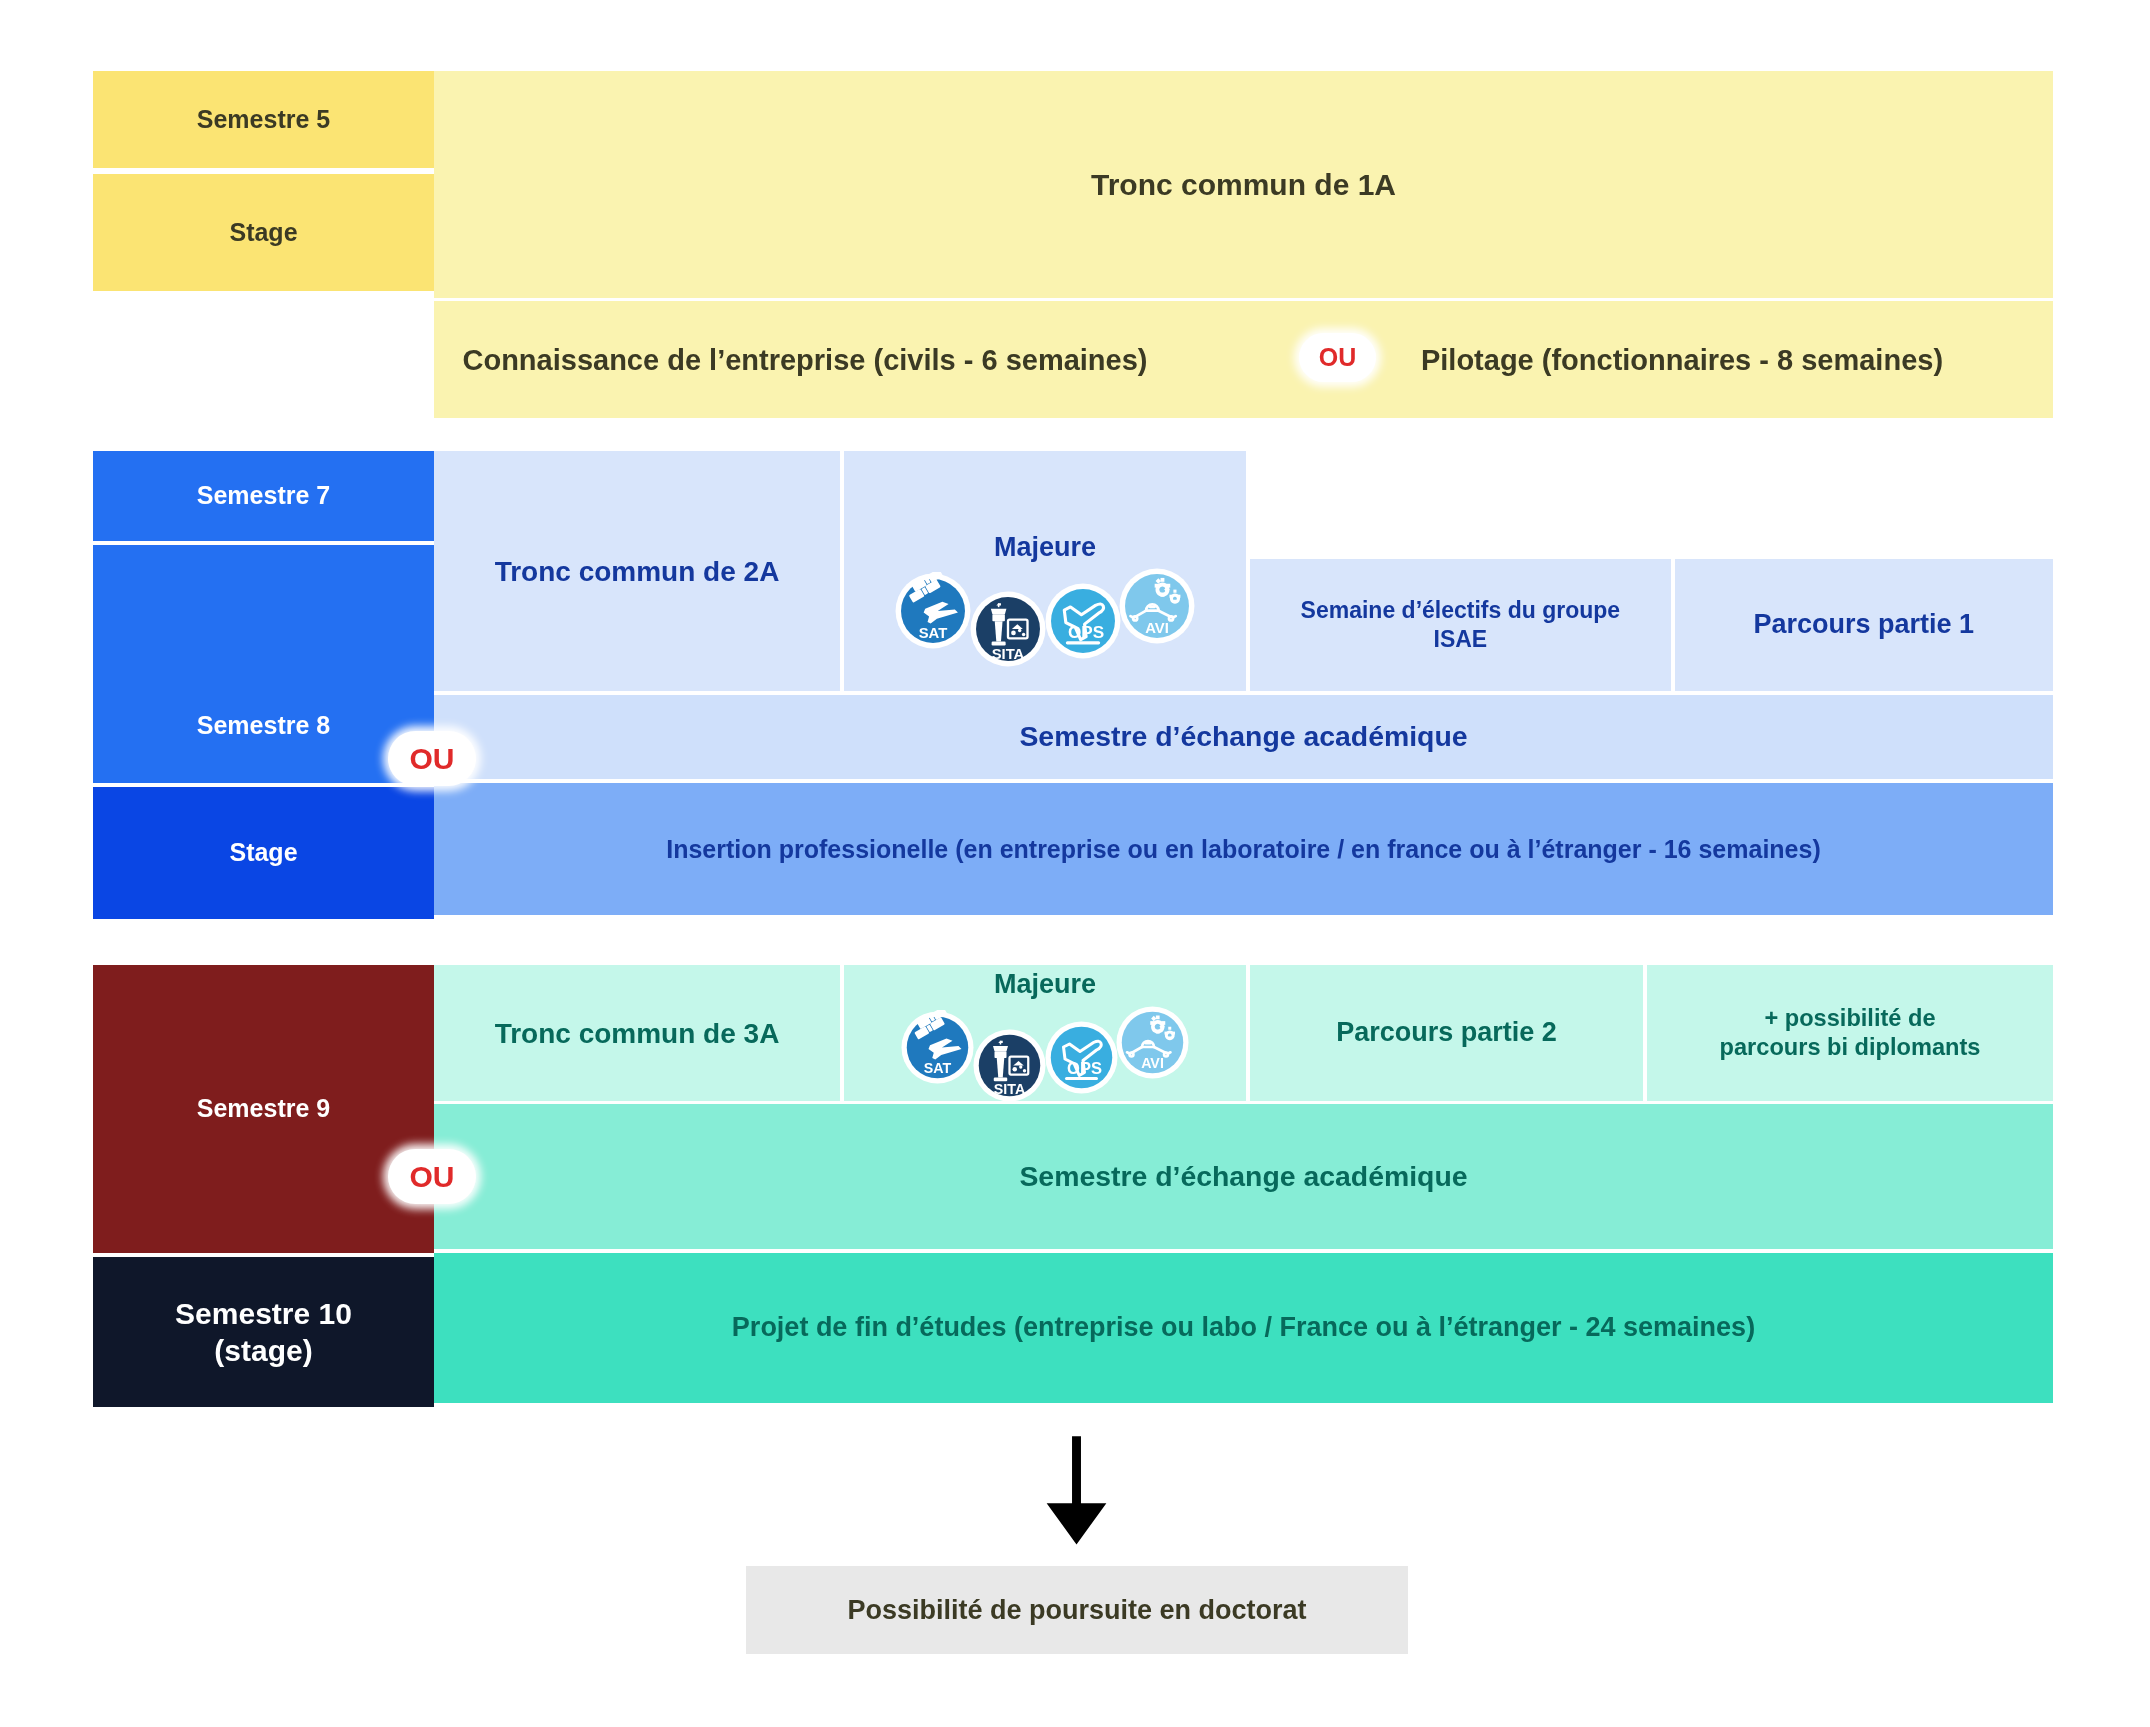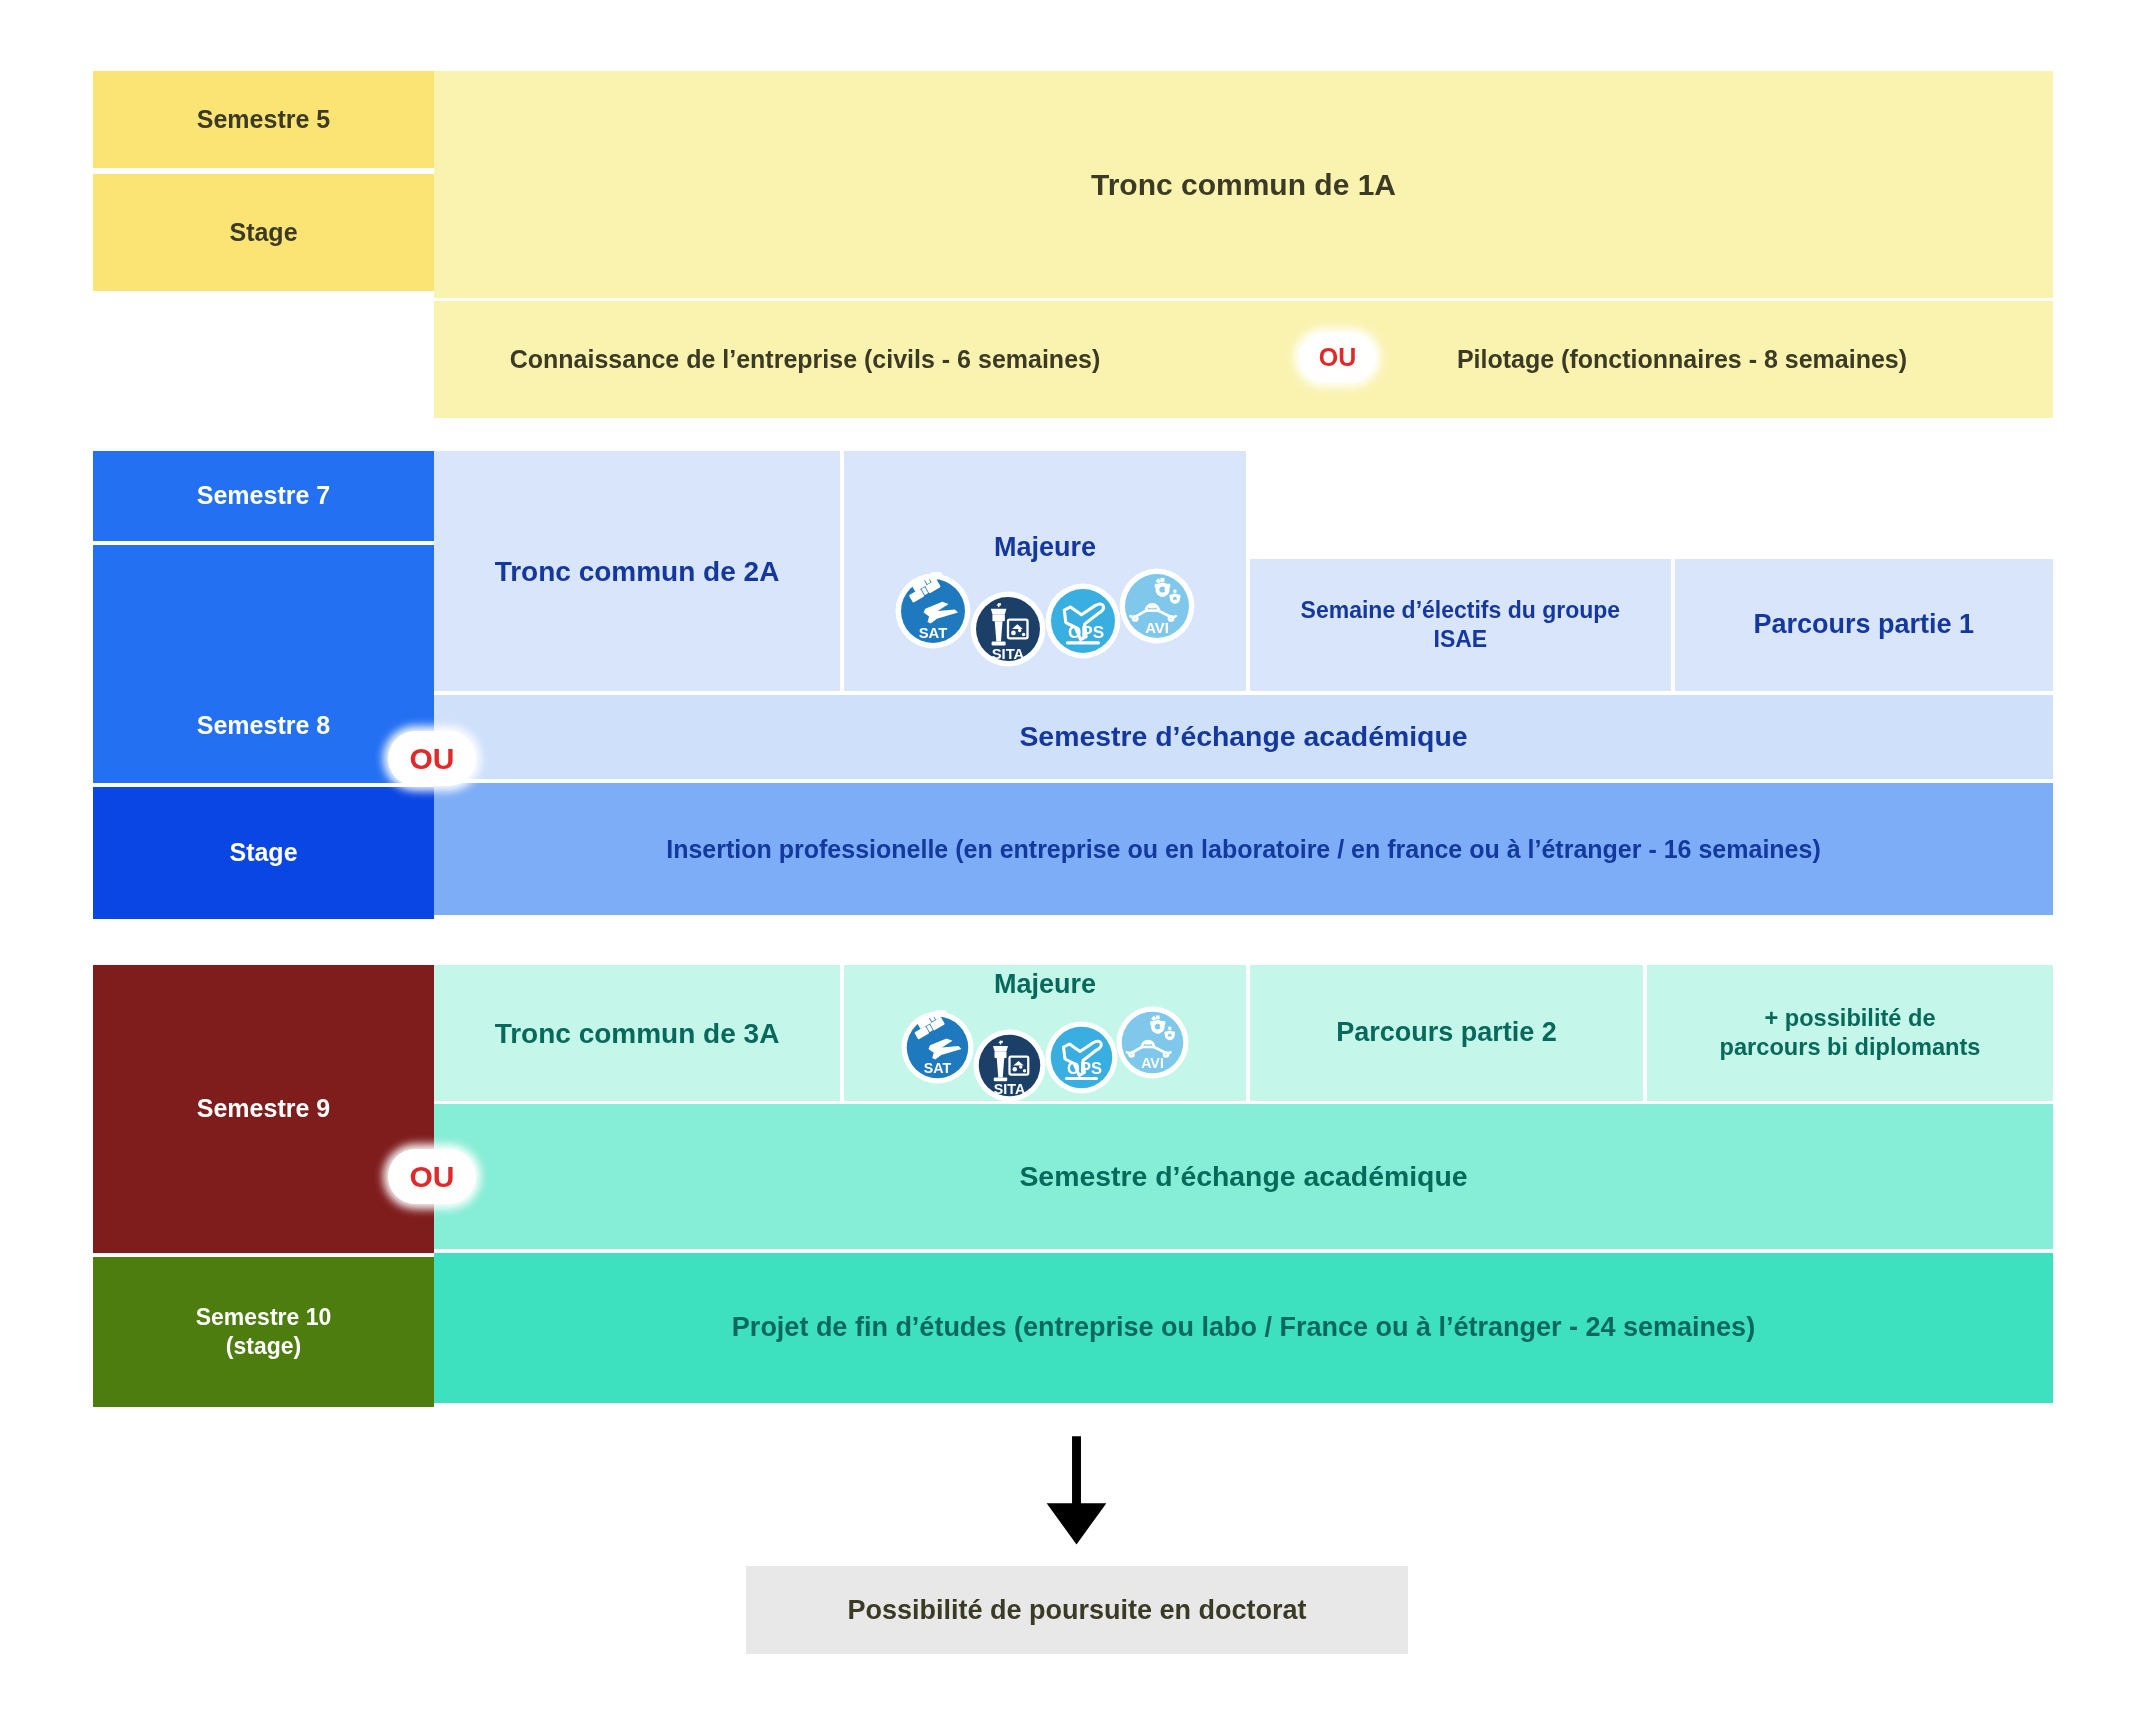--- a/index.html
+++ b/index.html
@@ -27,21 +27,21 @@
 
   
   .b-label  { background: #2470F2; color: #ffffff; font-weight: bold; font-size: 25px; }
   .b-label-dark { background: #0A46E4; color: #ffffff; font-weight: bold; font-size: 25px; }
   .b-body   { background: #D8E5FB; color: #14389E; font-weight: bold; }
   .b-body-mid { background: #CFE0FB; color: #14389E; font-weight: bold; }
   .b-stage  { background: #7DADF7; color: #14389E; font-weight: bold; }
 
   
   .g-label { background: #7f1d1d; color: #ffffff; font-weight: bold; font-size: 25px; }
-  .g-label-dark { background: #4d7c0f; color: #ffffff; font-weight: bold; font-size: 23px; }
+  .g-label-dark { background: #0f172a; color: #ffffff; font-weight: bold; font-size: 30px; }
   .g-body  { background: #C4F7EA; color: #07695B; font-weight: bold; }
   .g-mid   { background: #86EDD6; color: #07695B; font-weight: bold; }
   .g-pfe   { background: #3DE0BF; color: #07695B; font-weight: bold; }
 
   .row { display: flex; width: 100%; }
 
   .gap-v { background: #ffffff; }
 
   
   .ou-pill {
@@ -89,21 +89,21 @@
         <span>Stage</span>
       </div>
     </div>
 
     <div class="content">
       <div class="cell y-body" style="height:227px; font-size:30px;">
         <span>Tronc commun de 1A</span>
       </div>
       <div class="gap-v" style="height:3.2px;"></div>
       <div class="cell y-body" style="height:117px; position:relative;">
-        <div style="display:flex; align-items:flex-end; justify-content:center; width:100%; font-size:25px; gap:0;">
+        <div style="display:flex; align-items:flex-end; justify-content:center; width:100%; font-size:29px; gap:0;">
           <span style="flex:0 0 731px; text-align:center;">Connaissance de l’entreprise (civils - 6 semaines)</span>
           <span style="flex:0 0 146px;"></span>
           <span style="flex:0 0 731px; text-align:center;">Pilotage (fonctionnaires - 8 semaines)</span>
         </div>
       </div>
     </div>
   </div>
 
   <div class="ou-pill" style="left:1299px; top:333px; width:77px; height:49px; font-size:25px;">
     <span>OU</span>

